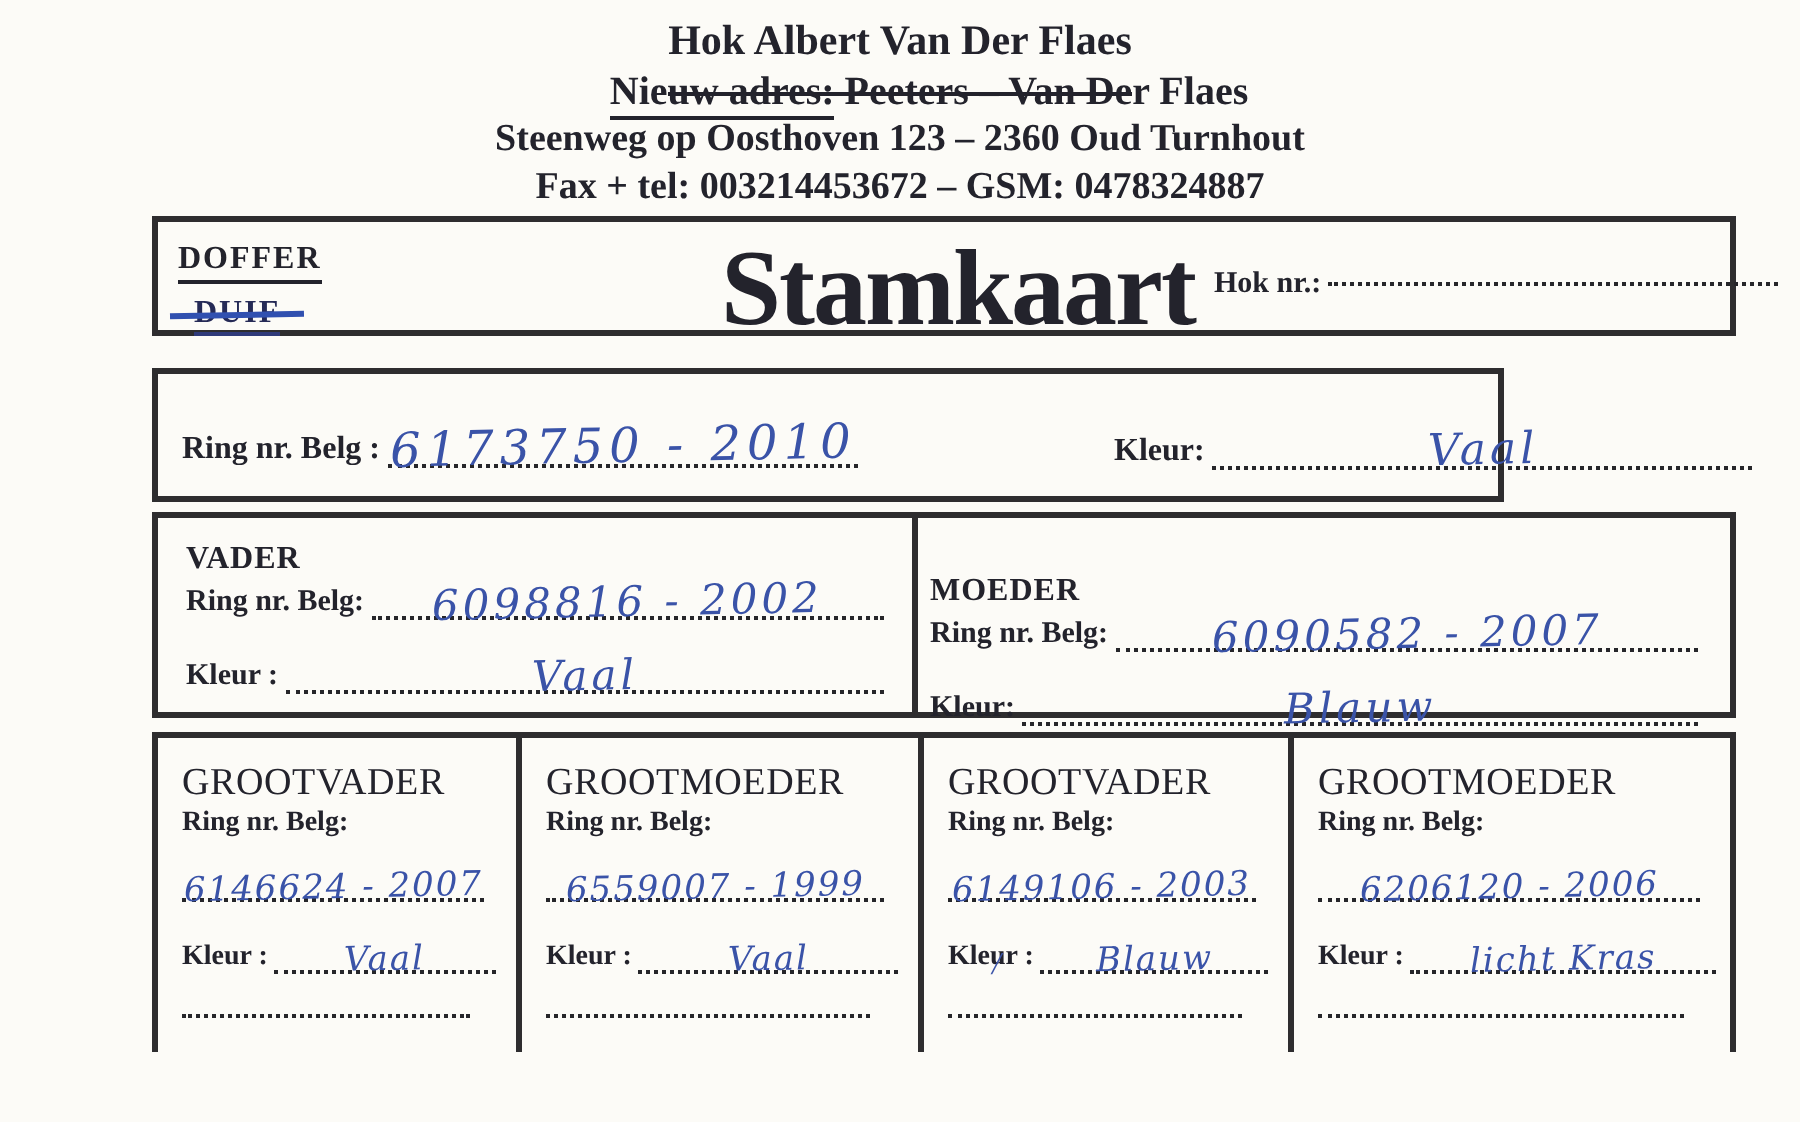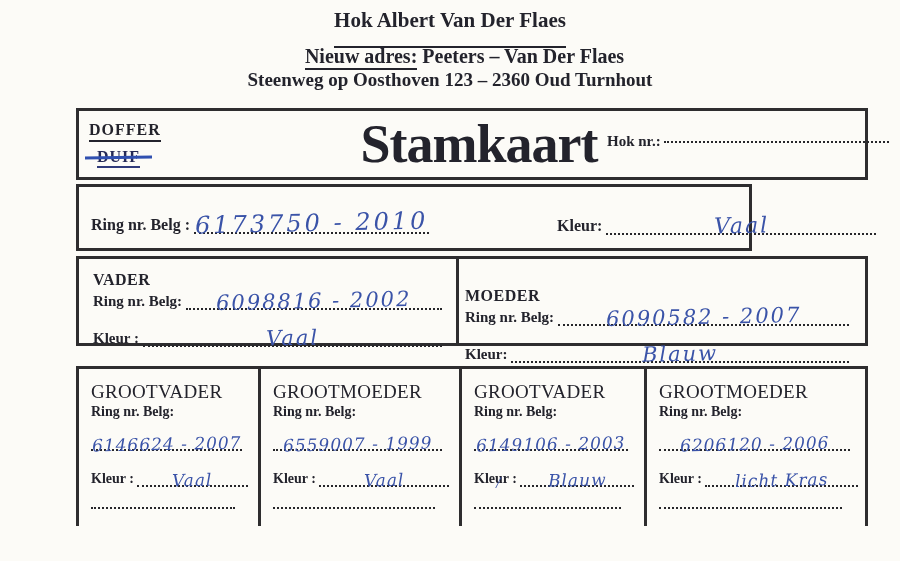--- a/index.html
+++ b/index.html
@@ -6,28 +6,28 @@
   .sheet{
     position:relative;width:900px;height:561px;overflow:hidden;
     background:#fcfbf7;
     font-family:"Liberation Serif","DejaVu Serif",serif;
     color:#23232c;
   }
   
   .letterhead{position:absolute;top:8px;left:0;width:100%;text-align:center;line-height:1.18;}
   .lh1{font-size:21px;font-weight:bold;}
   .lh1 .u{border-bottom:2.5px solid #23232c;padding-bottom:14px;}
-  .lh2{font-size:20px;font-weight:bold;margin-top:12px;padding-left:29px;}
+  .lh2{font-size:20px;font-weight:bold;margin-top:2px;padding-left:29px;}
   .lh2 .u{border-bottom:2.5px solid #23232c;padding-bottom:1px;}
   .lh3,.lh4{font-size:19px;font-weight:bold;margin-top:1px;}
   
   .box{position:absolute;border:3px solid #2e2d2f;background:transparent;box-sizing:border-box;}
-  #titleBox{left:76px;top:108px;width:792px;height:72px;}
+  #titleBox{left:76px;top:108px;width:792px;height:60px;}
   #ringBox{left:76px;top:184px;width:676px;height:67px;}
-  #parentBox{left:76px;top:256px;width:792px;height:90px;}
+  #parentBox{left:76px;top:256px;width:792px;height:103px;}
   #gpBox{left:76px;top:366px;width:792px;height:160px;border-bottom:none;}
   .vdiv{position:absolute;top:0;bottom:0;width:3px;background:#2e2d2f;}
   
   .sexblock{position:absolute;left:10px;top:10px;}
   .sex-sel{font-size:16px;font-weight:bold;letter-spacing:1px;border-bottom:2.5px solid #23232c;padding-bottom:1px;display:inline-block;}
   .sex-cross{position:relative;display:inline-block;margin:6px 0 0 8px;font-size:16px;font-weight:bold;letter-spacing:1px;color:#252a56;border-bottom:2px solid #2f3a7a;}
   .strike{position:absolute;left:-12px;right:-12px;top:46%;height:3px;background:#3050b0;transform:rotate(-1deg);}
   .bigtitle{position:absolute;left:240px;top:2px;width:320px;text-align:center;font-size:54px;font-weight:bold;letter-spacing:-1px;}
   .hoknr{position:absolute;left:528px;top:16px;font-size:15px;font-weight:bold;white-space:nowrap;}
   
@@ -63,20 +63,21 @@
 </style>
 </head>
 <body>
 
 <div class="sheet">
 
   <div class="letterhead">
     <div class="lh1"><span class="u">Hok Albert Van Der Flaes</span></div>
     <div class="lh2"><span class="u">Nieuw adres:</span><span> Peeters – Van Der Flaes</span></div>
     <div class="lh3">Steenweg op Oosthoven 123 – 2360 Oud Turnhout</div>
+    <div class="lh4">Fax + tel: 003214453672 – GSM: 0478324887</div>
   </div>
 
   <div class="box" id="titleBox">
     <div class="sexblock">
       <span class="sex-sel">DOFFER</span><br>
       <span class="sex-cross">
         <span>DUIF</span>
         <span class="strike"></span>
       </span>
     </div>

